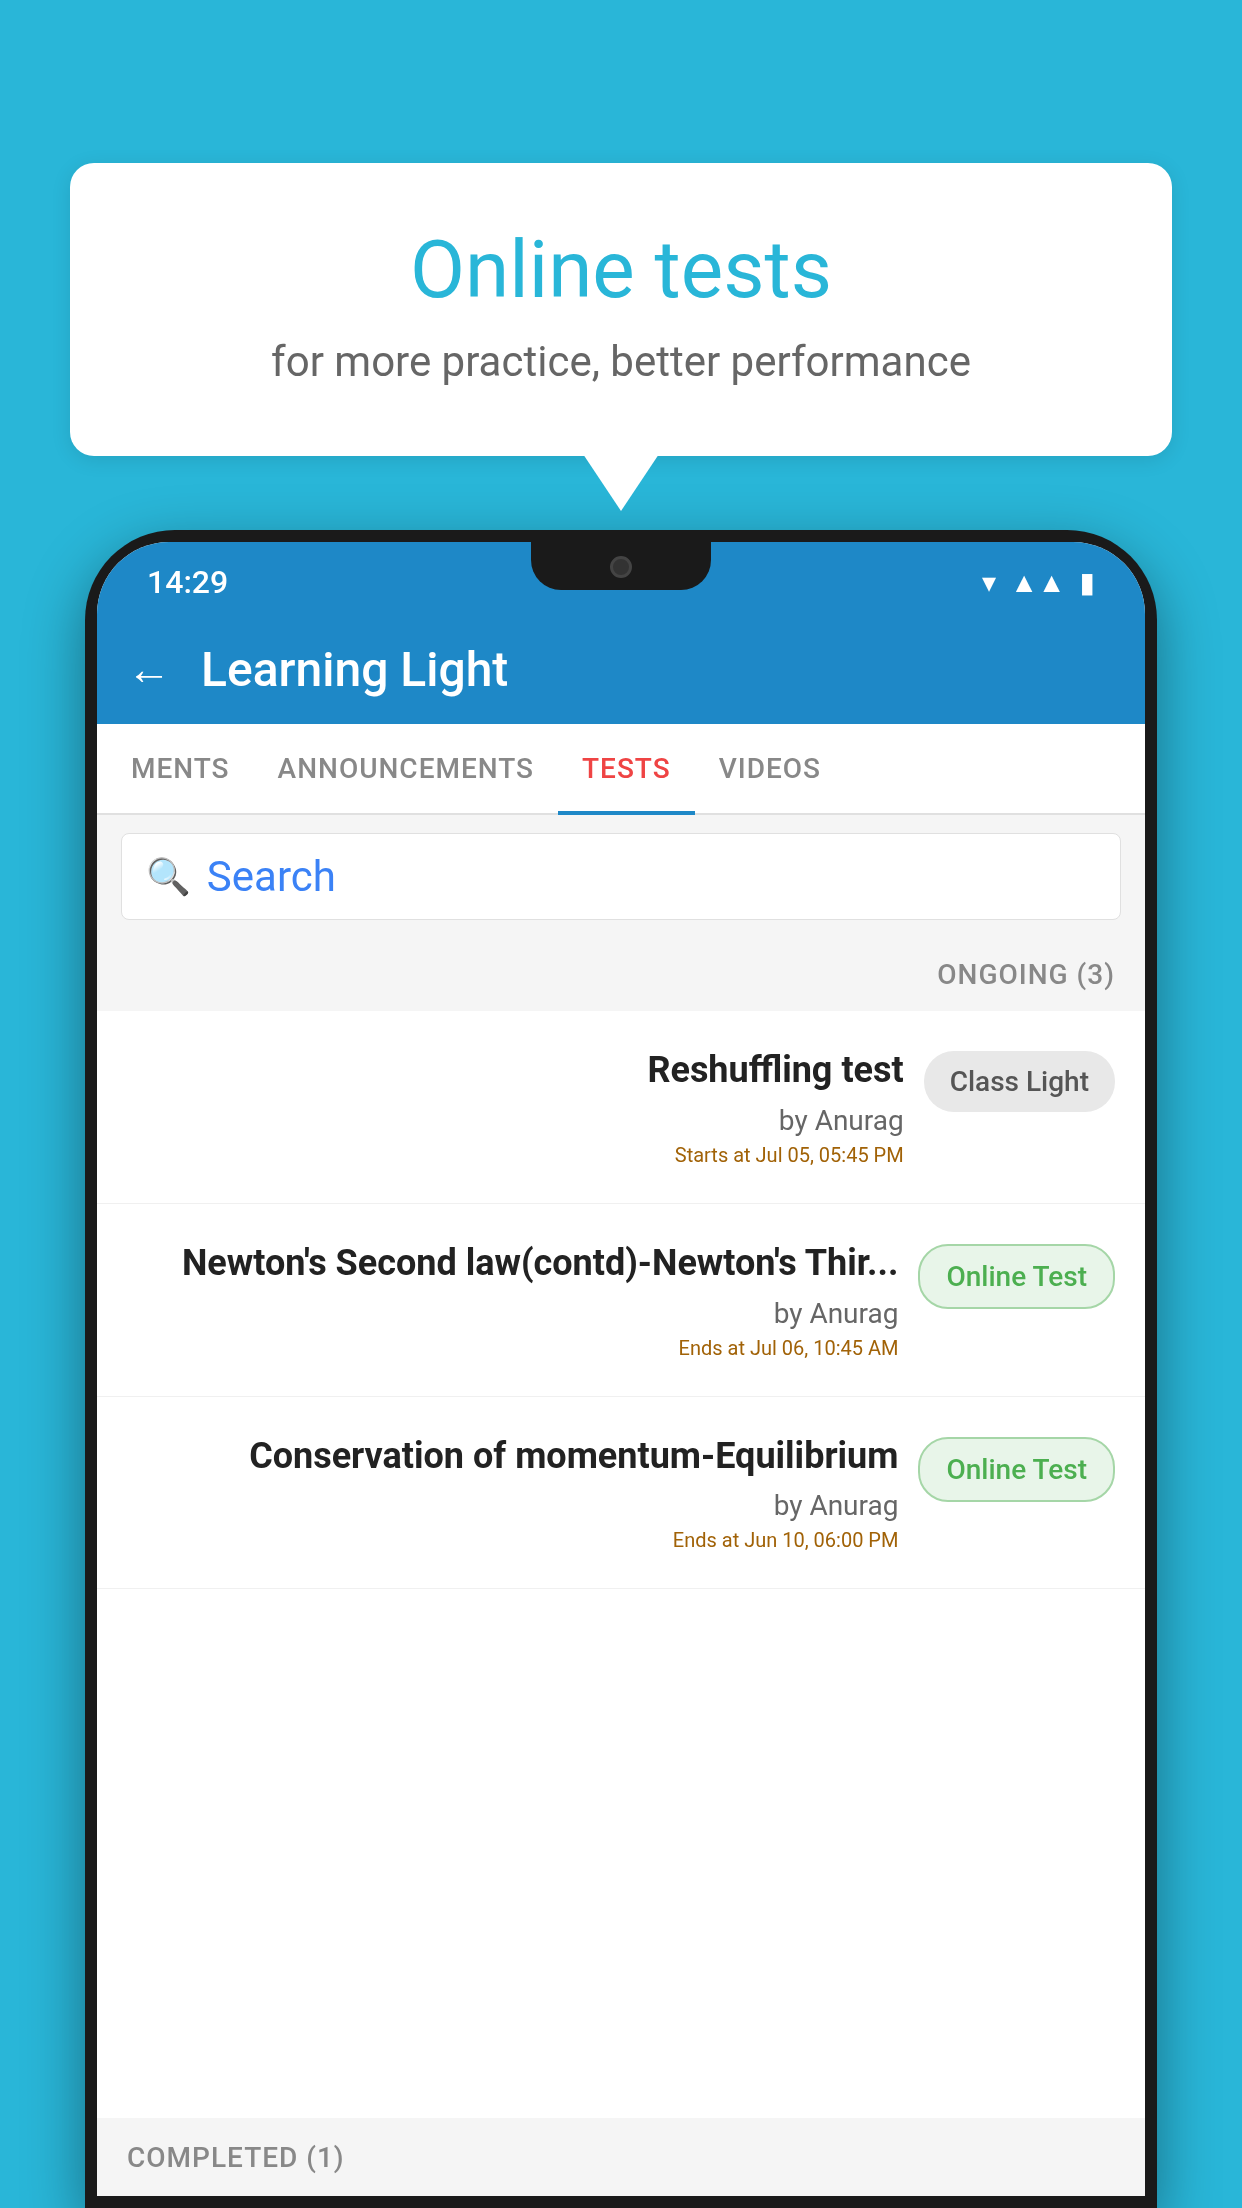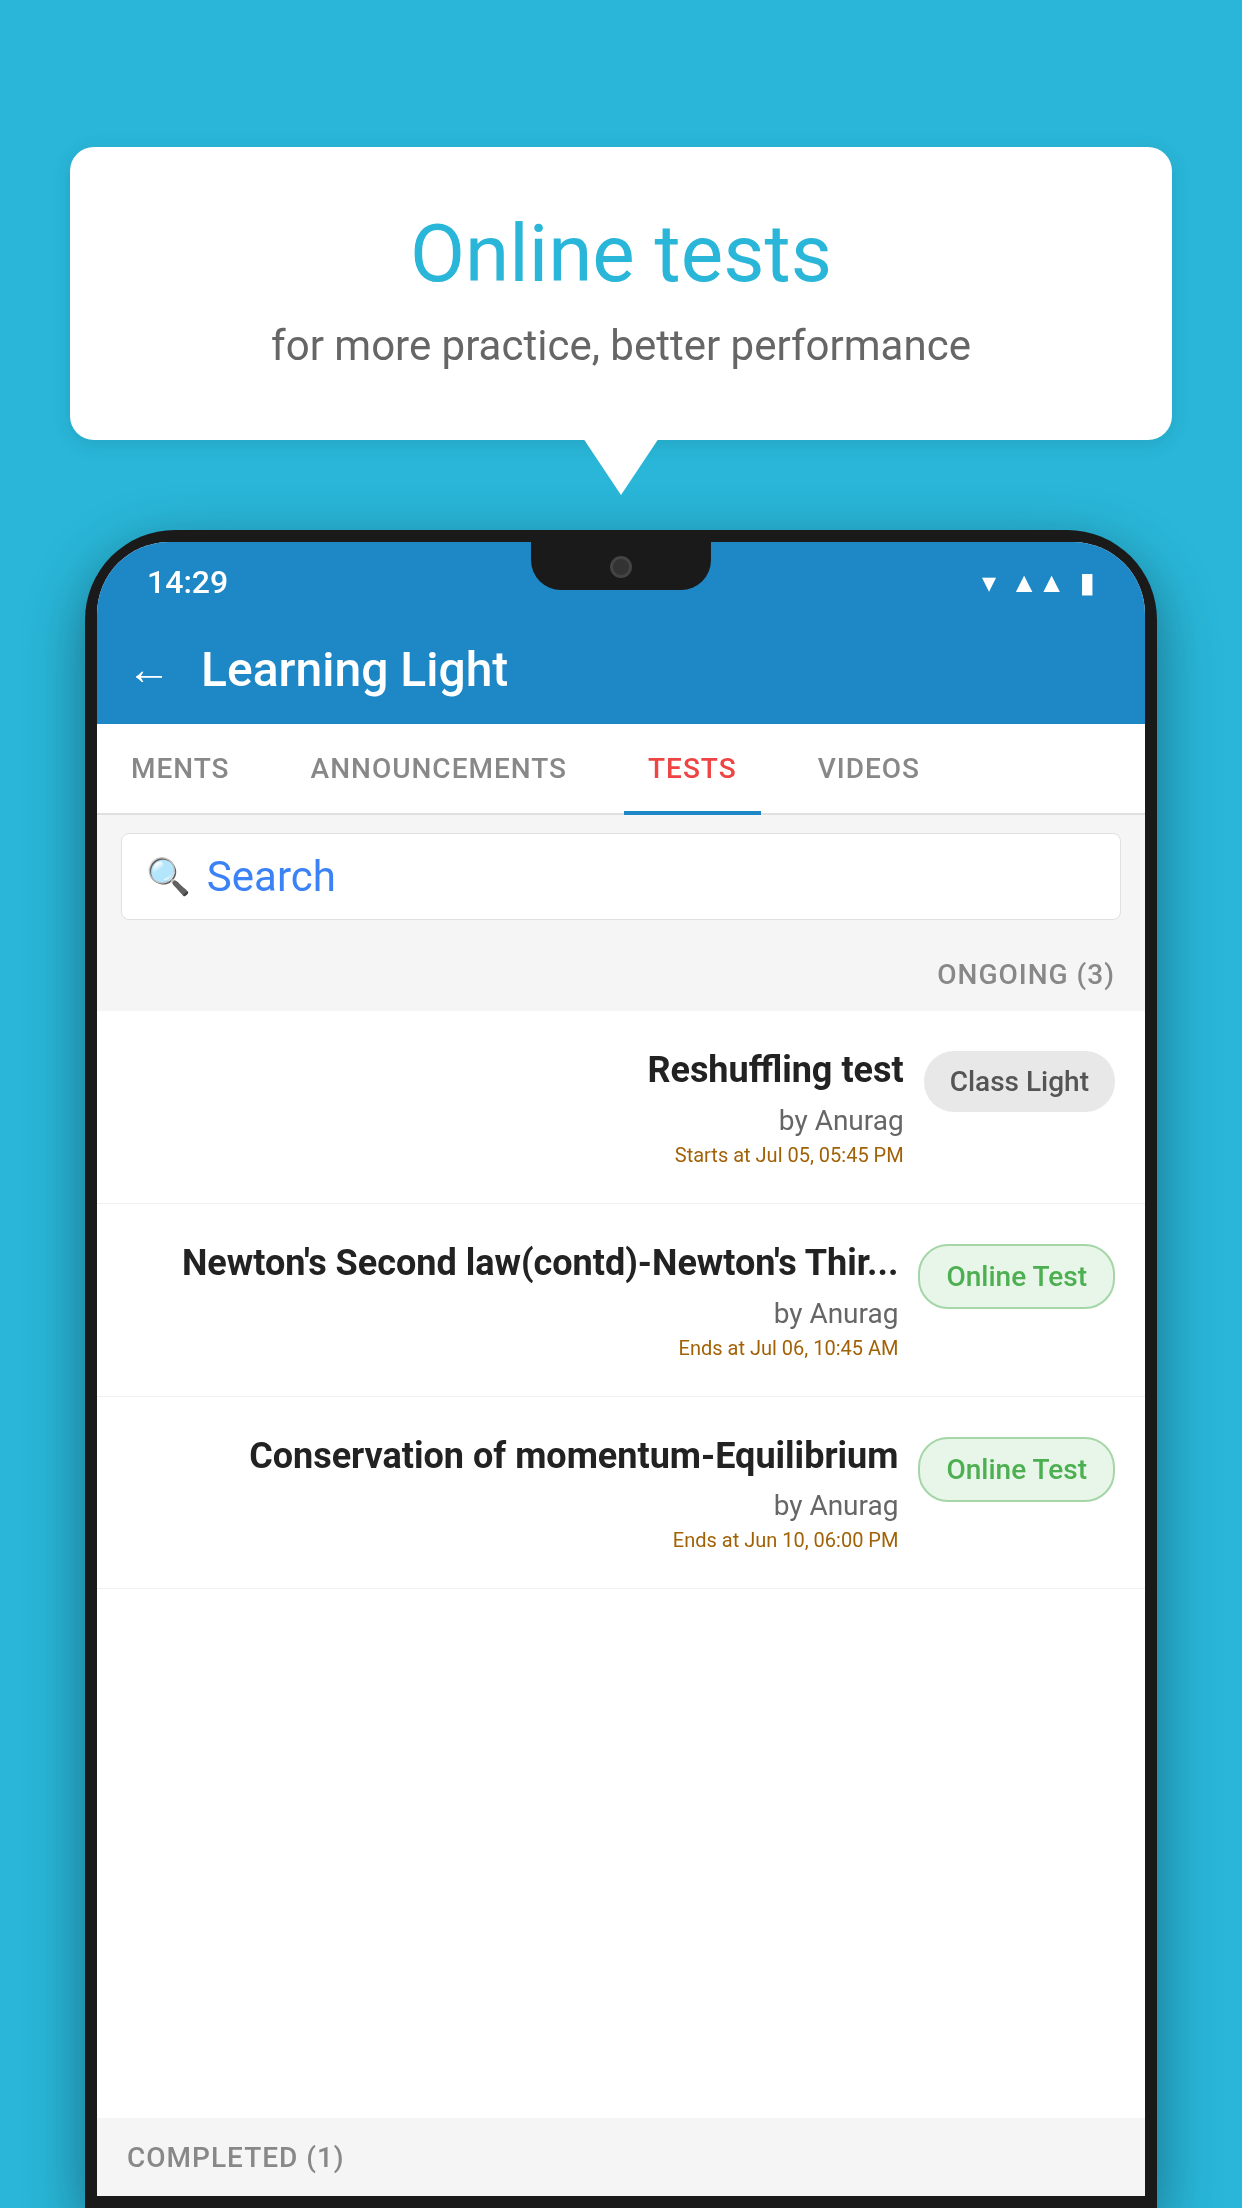--- a/index.html
+++ b/index.html
@@ -10,21 +10,21 @@
       height: 2208px;
       background-color: #29b6d8;
       font-family: 'Roboto', Arial, sans-serif;
       overflow: hidden;
       position: relative;
     }
 
     
     .speech-bubble-container {
       position: absolute;
-      top: 147px;
+      top: 163px;
       left: 70px;
       right: 70px;
       z-index: 10;
     }
 
     .speech-bubble {
       background: white;
       border-radius: 24px;
       padding: 60px 70px 70px;
       text-align: center;
@@ -154,21 +154,20 @@
       font-size: 48px;
       font-weight: 500;
     }
 
     
     .tab-bar {
       background: white;
       display: flex;
       border-bottom: 2px solid #e0e0e0;
       padding: 0 10px;
-      gap: 33px;
     }
 
     .tab-item {
       padding: 28px 24px;
       font-size: 28px;
       color: #888;
       font-weight: 500;
       letter-spacing: 1px;
       text-transform: uppercase;
       cursor: pointer;

